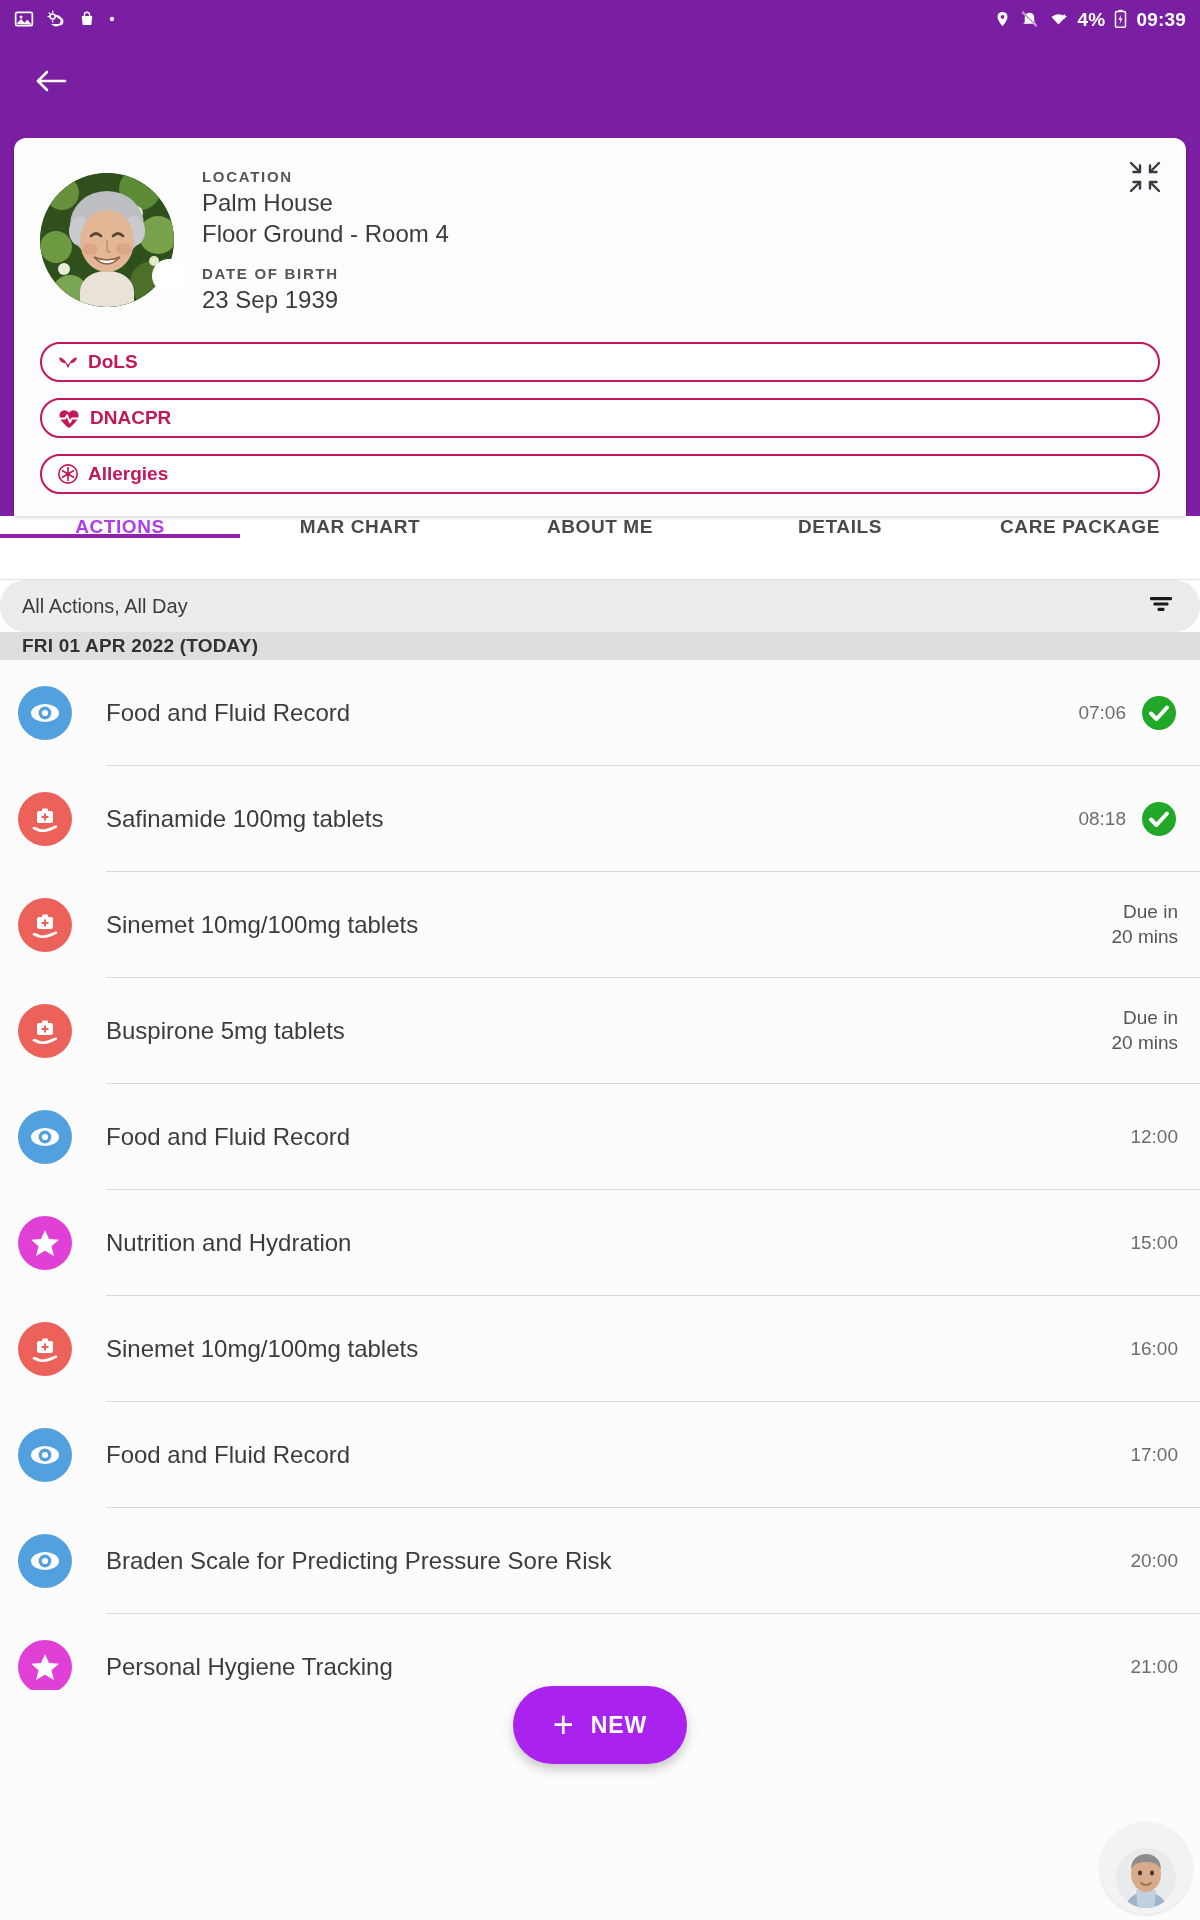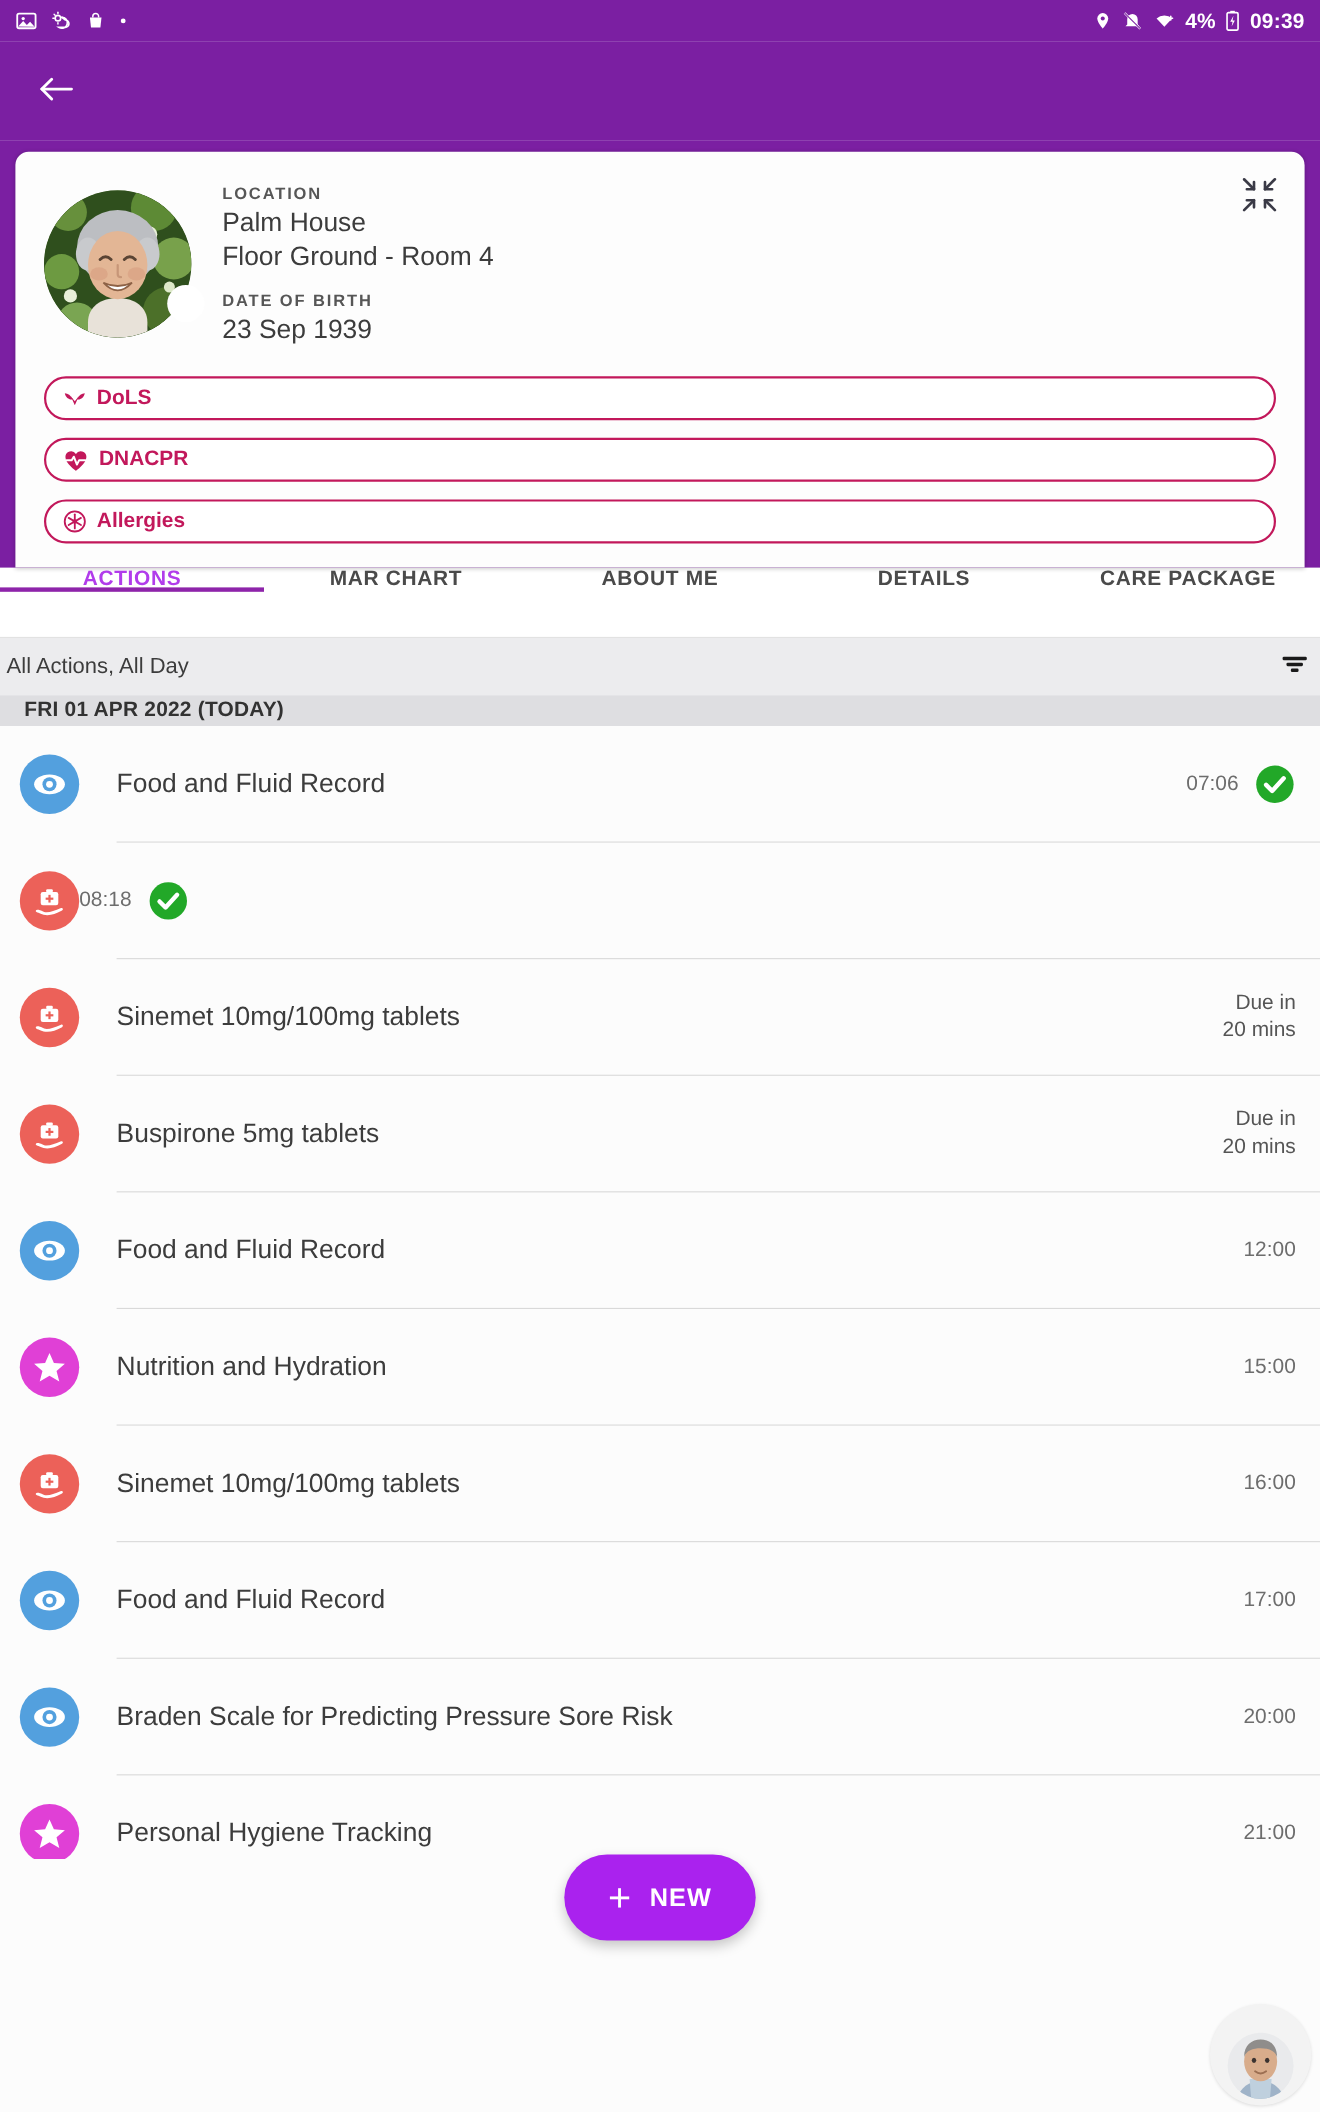--- a/index.html
+++ b/index.html
@@ -121,21 +121,22 @@
   .tab.active::after {
     content: ""; position: absolute;
     left: 0; right: 0; bottom: 0; height: 4px;
     background: #8E24AA;
   }
 
   
   .filter-bar {
     height: 52px; background: #ececee;
     display: flex; align-items: center;
-    padding: 0 6px;
+    padding: 0 22px;
+    border-radius: 25px;
   }
   .filter-text { font-size: 20px; color: #3c3c3c; }
   .filter-icon { margin-left: auto; cursor: pointer; width: 34px; height: 34px;
                  display:flex; align-items:center; justify-content:center; }
   .date-header {
     height: 28px; background: #dedee1;
     display: flex; align-items: center;
     padding: 0 22px;
     font-size: 19px; font-weight: 700; color: #323232;
     letter-spacing: .2px;
@@ -165,20 +166,21 @@
   .row-icon.med  { background: #EC6159; }
   .row-icon.star { background: #E040D6; }
   .row-title {
     margin-left: 34px;
     font-size: 24px; color: #3c3c3c;
     flex: 1 1 auto;
   }
   .row-right {
     display: flex; align-items: center; gap: 14px;
     flex: 0 0 auto;
+    margin-left: 32px;
   }
   .row-time {
     font-size: 19px; color: #6d6d6d;
     text-align: right; line-height: 1.3;
     white-space: pre-line;
   }
   .row-time.due { font-size: 19px; color: #555; }
   .check-badge { width: 38px; height: 38px; flex: 0 0 38px; }
 
   
@@ -469,20 +471,21 @@
   <div class="action-row">
     <div class="row-icon med">
       <svg width="32" height="32" viewBox="0 0 32 32">
           <rect x="8" y="8" width="16" height="12" rx="2" fill="#fff"></rect>
           <rect x="13" y="5.4" width="6" height="3" rx="1" fill="#fff"></rect>
           <rect x="15" y="10.5" width="2" height="7" fill="#EC6159"></rect>
           <rect x="12.5" y="13" width="7" height="2" fill="#EC6159"></rect>
           <path d="M5 24c3.5 0 5 2.4 8.5 2.4S21 24.6 26.5 22.5c1.6-.6 2.4 1.4.9 2.3C22 27.8 18.5 29 14 29 9 29 6.5 27 4.2 26.2 3 25.8 3.4 24 5 24z" fill="#fff"></path>
         </svg>
     </div>
+    <div class="row-title">Safinamide 100mg tablets</div>
     <div class="row-right">
       <div class="row-time">08:18</div>
       <div class="check-badge">
         <svg width="38" height="38" viewBox="0 0 38 38">
             <circle cx="19" cy="19" r="17" fill="#22A828"></circle>
             <polyline points="11,19.5 16.5,25 27,13.5" fill="none" stroke="#fff" stroke-width="4" stroke-linecap="round" stroke-linejoin="round"></polyline>
           </svg>
       </div>
     </div>
   </div>

